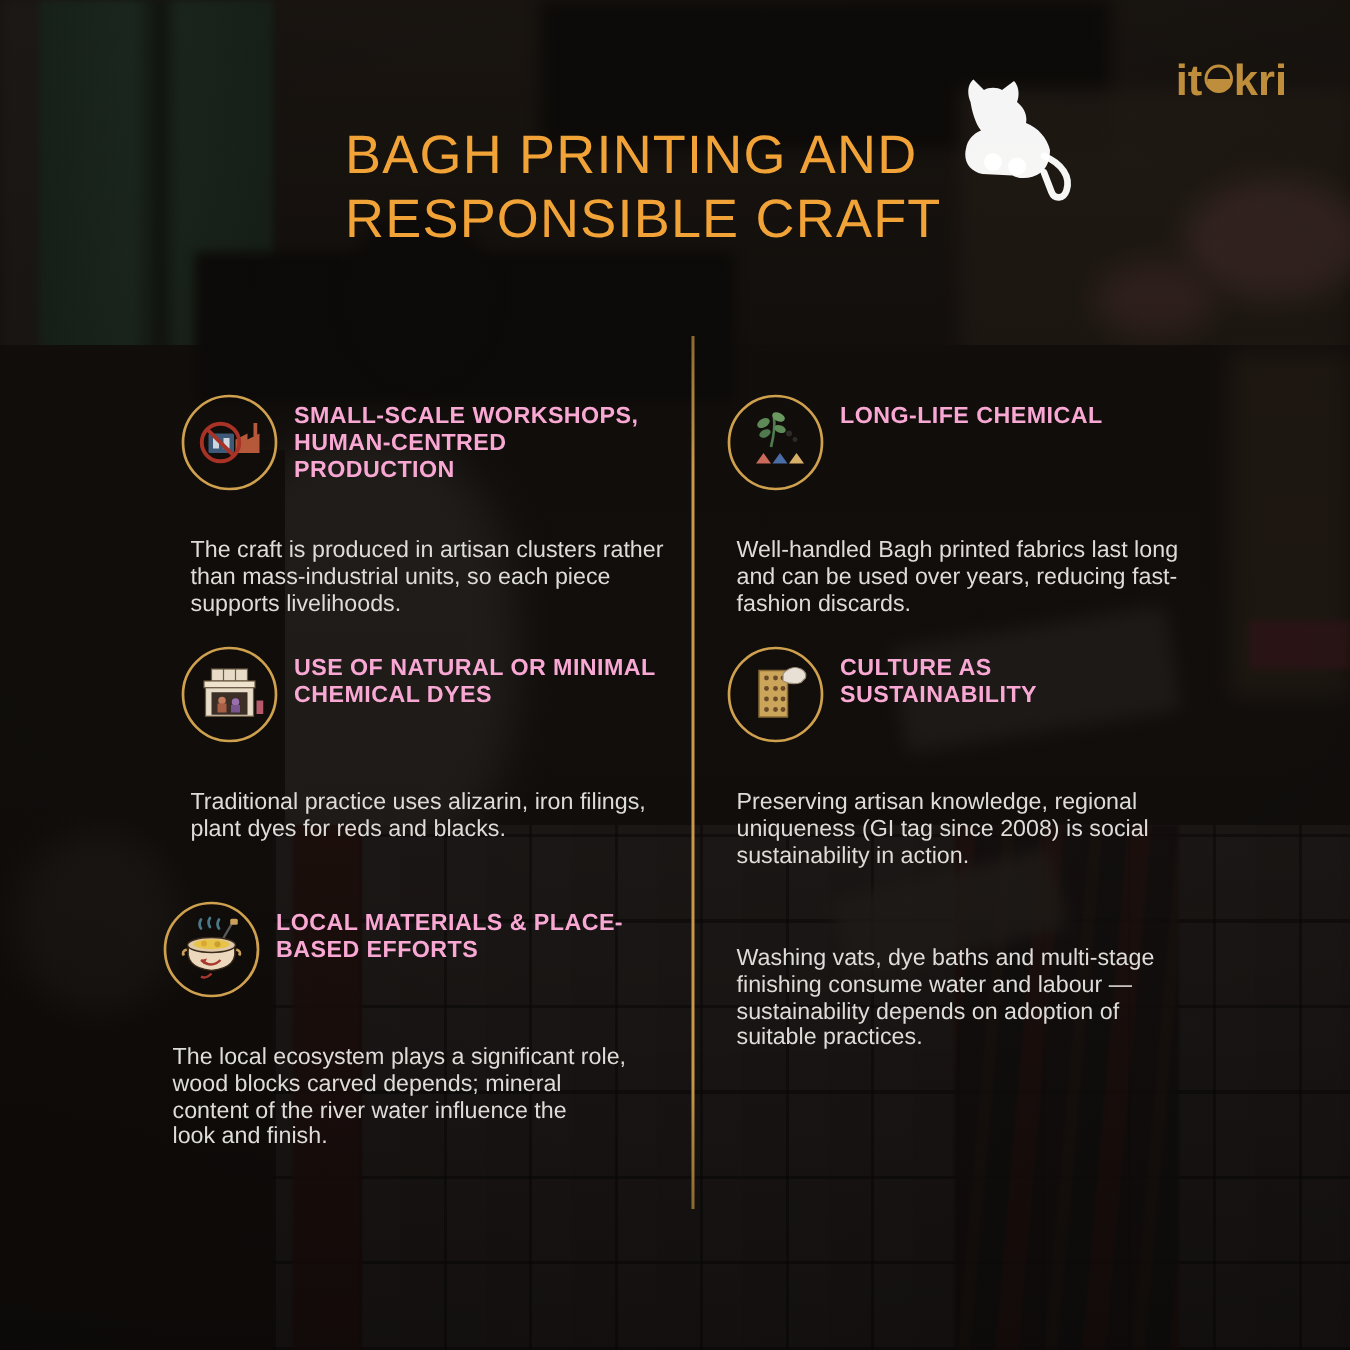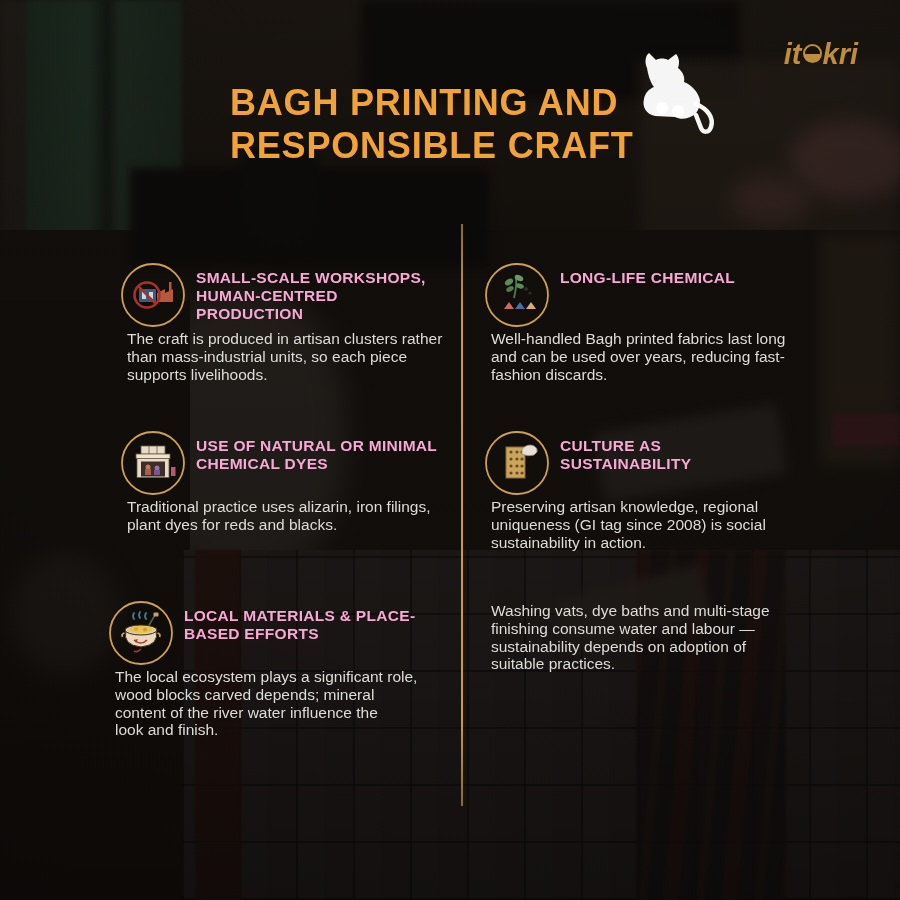--- a/index.html
+++ b/index.html
@@ -38,35 +38,35 @@
   .bg-carpet-stripe{left:195px;top:550px;width:46px;height:350px;background:#38130e;opacity:.85;filter:blur(1px);}
   .bg-rug{left:636px;top:550px;width:150px;height:350px;opacity:.8;filter:blur(1px);
     background:repeating-linear-gradient(95deg,#38140f 0 15px,#181012 15px 33px,#2a1b12 33px 41px,#141013 41px 58px);}
   .bg-paper2{left:558px;top:582px;width:150px;height:55px;background:#443d36;filter:blur(5px);opacity:.8;transform:rotate(-14deg);}
   #shade{position:absolute;inset:0;
     background:
       radial-gradient(130% 95% at 50% 38%, rgba(0,0,0,0) 35%, rgba(8,6,5,.38) 100%),
       linear-gradient(180deg, rgba(13,10,8,.52) 0%, rgba(13,10,8,.62) 25%, rgba(14,11,9,.66) 55%, rgba(10,8,7,.74) 100%);}
   
   #content{position:absolute;inset:0;}
-  .title{position:absolute;left:230px;top:82px;color:#F1A338;font-size:36px;font-weight:700;
+  .title{position:absolute;left:230px;top:82px;color:#F1A338;font-size:36px;font-weight:400;
     line-height:1.19;letter-spacing:.8px;white-space:pre;}
-  .logo{position:absolute;right:42px;top:38px;color:#BE8E3C;font-size:29px;font-weight:700;letter-spacing:0;font-style:italic;}
+  .logo{position:absolute;right:42px;top:38px;color:#BE8E3C;font-size:29px;font-weight:700;letter-spacing:0;}
   .logo-o{display:inline-block;width:15px;height:15px;border-radius:50%;border:2.5px solid #BE8E3C;
     background:linear-gradient(to top,#BE8E3C 48%,transparent 48%);color:transparent;overflow:hidden;
     vertical-align:1px;margin:0 1px;font-size:10px;line-height:10px;}
   .cat{position:absolute;left:616px;top:48px;}
   .divider{position:absolute;left:461px;top:224px;width:2px;height:582px;
     background:linear-gradient(180deg,#8a6a30,#C9984A 15%,#C9984A 85%,#8a6a30);}
   .item{position:absolute;width:360px;}
   .item-top{display:flex;gap:10px;align-items:flex-start;}
   .icon-wrap{width:66px;height:66px;flex:0 0 66px;}
   .item-heading{padding-top:7px;color:#f9a8d4;font-size:15.5px;font-weight:700;
     line-height:1.17;letter-spacing:.3px;white-space:pre;}
-  .item-body{margin:2px 0 0 7px;color:#DEDCD8;font-size:15.5px;line-height:1.15;white-space:pre;}
+  .item-body{margin:30px 0 0 7px;color:#DEDCD8;font-size:15.5px;line-height:1.15;white-space:pre;}
   .pos-l1{left:120px;top:262px;} .pos-r1{left:484px;top:262px;}
   .pos-l2{left:120px;top:430px;} .pos-r2{left:484px;top:430px;}
   .pos-l3{left:108px;top:600px;} .pos-r3{left:484px;top:600px;}
 </style>
 </head>
 <body>
 
 <div id="bg">
   <div class="shape bg-top"></div>
   <div class="shape bg-wall"></div>

